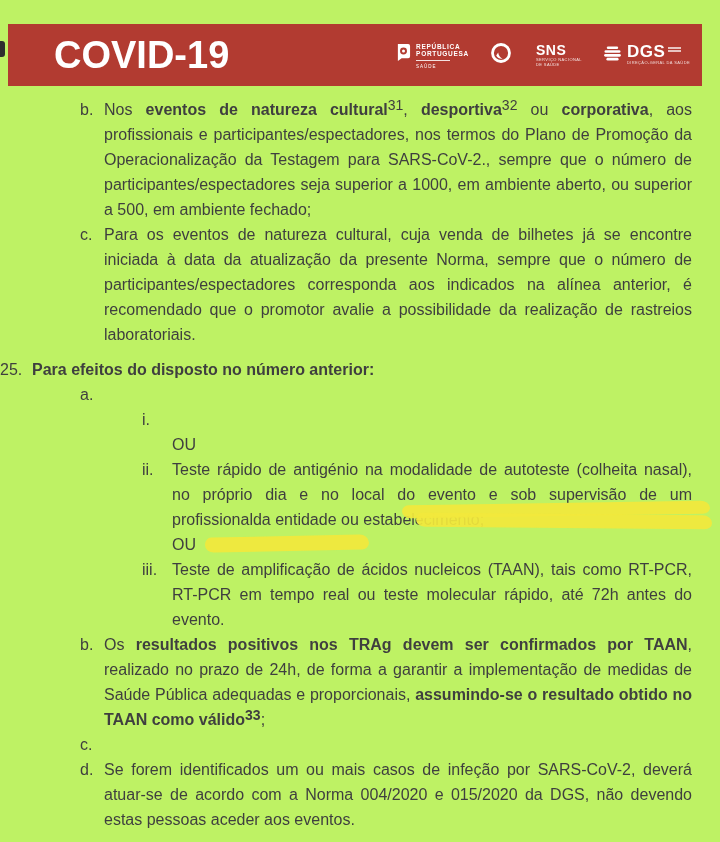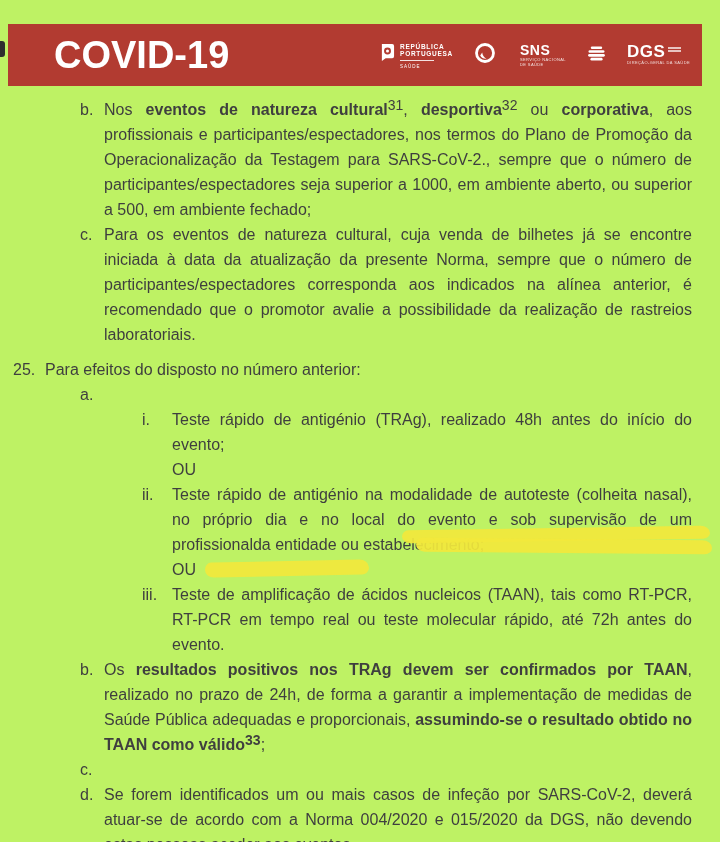--- a/index.html
+++ b/index.html
@@ -23,35 +23,35 @@
   .rp-text{font-size:6.5px;font-weight:bold;line-height:7.5px;letter-spacing:0.7px;}
   .rp-sub{
     font-weight:normal;font-size:4.5px;letter-spacing:1px;margin-top:2px;padding-top:2px;
     border-top:1px solid rgba(255,255,255,0.85);width:34px;
   }
   
   .logo-sns{gap:24px;}
   .sns-name{font-size:14px;font-weight:bold;line-height:12px;letter-spacing:0.5px;}
   .sns-sub{font-size:4px;line-height:5px;opacity:0.85;letter-spacing:0.4px;margin-top:1px;}
   
-  .logo-dgs{gap:21px;}
+  .logo-dgs{gap:5px;}
   .dgs-main{display:flex;align-items:flex-start;gap:3px;}
   .dgs-name{font-size:17px;font-weight:800;line-height:14px;letter-spacing:0.5px;}
   .dgs-right{display:flex;flex-direction:column;gap:1.5px;padding-top:2px;}
   .dgs-right i{display:block;width:13px;height:2px;background:rgba(255,255,255,0.7);}
   .dgs-sub{font-size:4px;opacity:0.8;letter-spacing:0.4px;margin-top:1.5px;}
 
   
   .content{position:absolute;left:0;top:97px;width:720px;font-size:16px;line-height:25px;}
   .row{display:flex;padding-right:28px;position:relative;}
-  .l1{padding-left:13px;}  .l1 .marker{width:32px;flex:none;}
+  .l1{}  .l1 .marker{width:32px;flex:none;}
   .l2{padding-left:80px;}  .l2 .marker{width:24px;flex:none;}
   .l3{padding-left:142px;} .l3 .marker{width:30px;flex:none;}
   .text{flex:1;text-align:justify;}
-  .text-plain{flex:1;}
+  .text-plain{flex:1;font-weight:bold;}
   sup{font-size:14px;line-height:0;vertical-align:5px;}
   .ou-row{padding-left:172px;position:relative;line-height:25px;}
   .spacer{height:10px;}
 
   
   .stroke{
     position:absolute;background:#f2e83c;opacity:0.92;
     border-radius:8px 12px 9px 11px / 60% 70% 55% 65%;
   }
   .h1a{left:402px;top:46px;width:308px;height:13px;transform:rotate(-0.9deg);}
@@ -145,21 +145,20 @@
       <span class="marker">25.</span>
       <div class="text-plain">Para efeitos do disposto no número anterior:</div>
     </div>
 
     <div class="row l2">
       <span class="marker">a.</span>
     </div>
 
     <div class="row l3">
       <span class="marker">i.</span>
-      <div class="text"><span>Teste rápido de antigénio (TRAg), realizado 48h antes do início do evento;</span></div>
     </div>
 
     <div class="ou-row">
       <span>OU</span>
     </div>
 
     <div class="row l3">
       <span class="marker">ii.</span>
       <div class="text"><span>Teste rápido de antigénio na modalidade de autoteste (colheita nasal), no próprio dia e no local do evento e sob supervisão de um profissionalda entidade ou estabelecimento;</span></div>
       <div class="stroke h1a" style="background: rgb(242, 232, 60);"></div>

